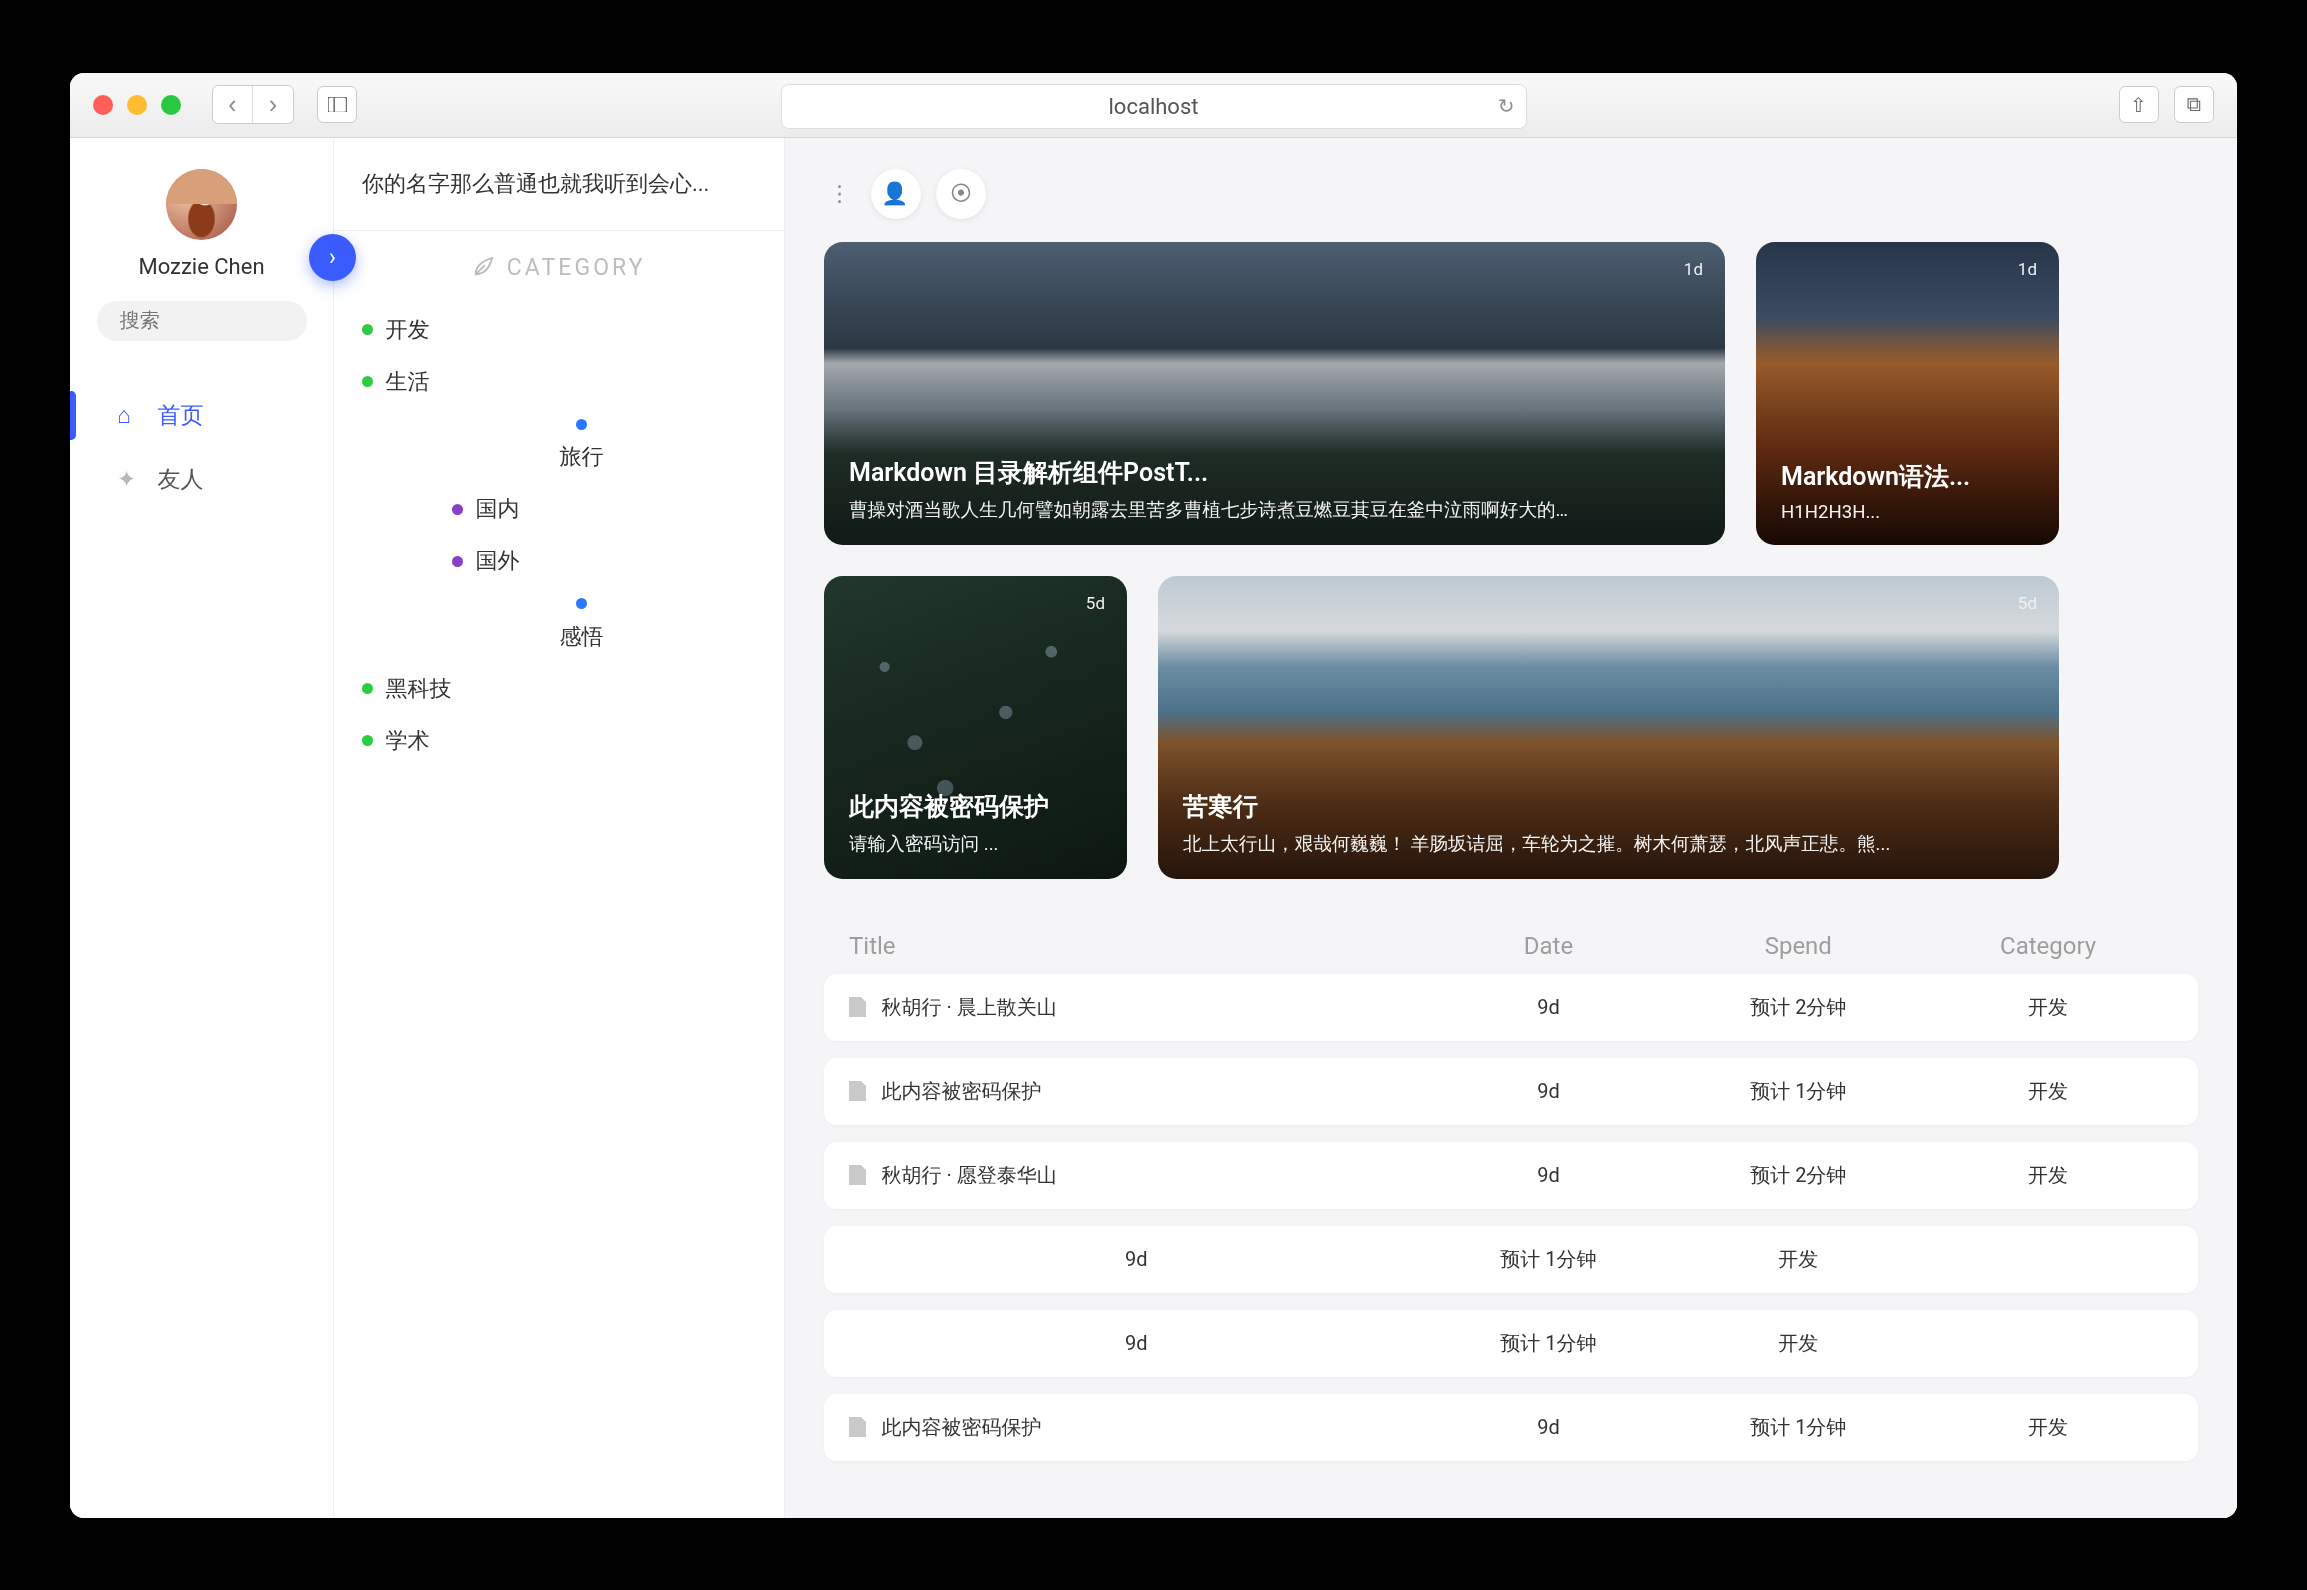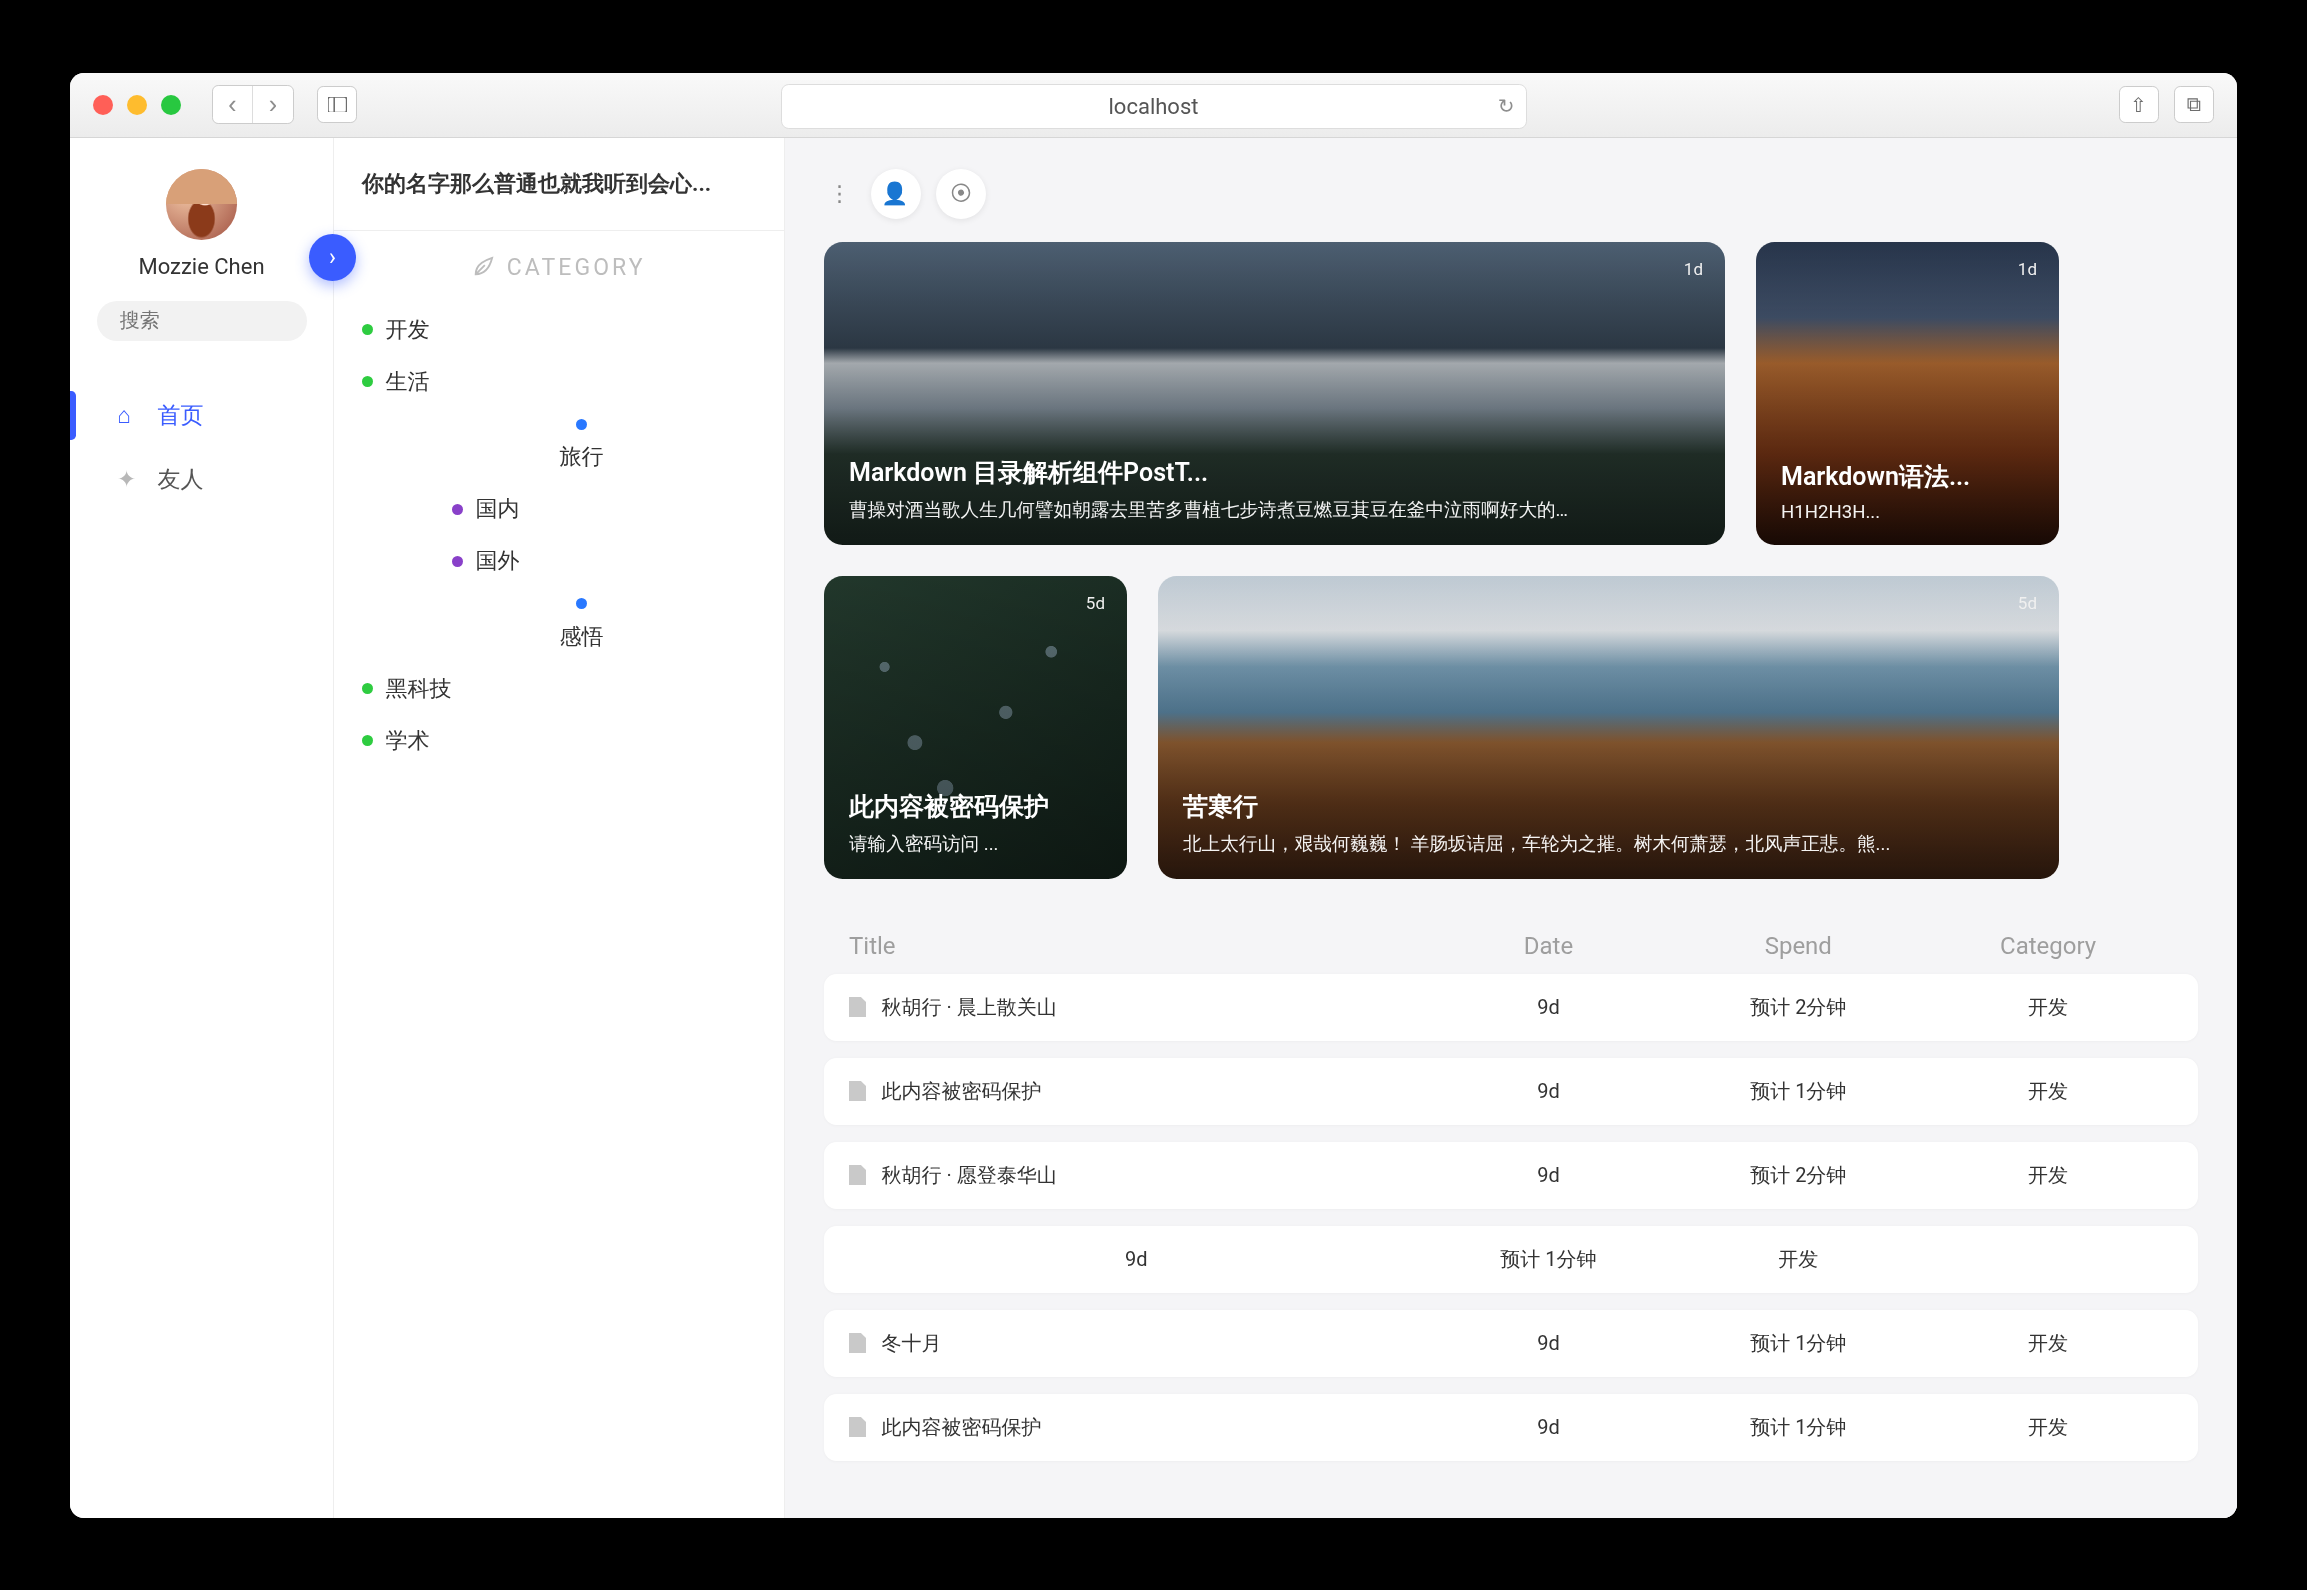--- a/index.html
+++ b/index.html
@@ -50,21 +50,21 @@
 .search-box input{border:none;background:transparent;outline:none;font-size:20px;color:#333;flex:1;}
 .nav-list{margin-top:43px;width:100%;}
 .nav-item{height:64px;display:flex;align-items:center;gap:18.6px;padding-left:47px;font-size:23px;color:#555;cursor:pointer;position:relative;}
 .nav-item.active{color:#3a5cff;}
 .nav-item.active::before{content:"";position:absolute;left:0;top:7.8px;bottom:7.8px;width:6.2px;background:#3a5cff;border-radius:0 4.7px 4.7px 0;}
 .nav-item .ic{width:22px;color:#b8b8b8;}
 .nav-item.active .ic{color:#3a5cff;}
 .expand-fab{position:absolute;top:96px;right:-23px;width:47px;height:47px;border-radius:50%;background:#3a5cff;color:#fff;display:flex;align-items:center;justify-content:center;font-size:23px;box-shadow:0 4.7px 14px rgba(58,92,255,.4);cursor:pointer;}
 
 .cat-col{width:451px;border-right:0.8px solid #eee;background:#fff;}
-.cat-header{height:93px;border-bottom:0.8px solid #eee;display:flex;align-items:center;padding:0 28px;font-size:22px;color:#333;font-weight:700;}
+.cat-header{height:93px;border-bottom:0.8px solid #eee;display:flex;align-items:center;padding:0 28px;font-size:22px;color:#333;font-weight:400;}
 .cat-title-row{display:flex;align-items:center;justify-content:center;gap:12.4px;padding:23px 0 15.5px;color:#bdbdbd;font-size:23px;letter-spacing:3.1px;}
 .cat-title-row svg{width:22px;height:22px;fill:#bdbdbd;}
 .cat-tree{padding:7.8px 28px;font-size:22px;color:#333;}
 .cat-tree ul{list-style:none;}
 .cat-tree li{padding:11px 0;display:flex;align-items:center;gap:12.4px;cursor:pointer;}
 .dot{width:11px;height:11px;border-radius:50%;flex-shrink:0;}
 .d-green{background:#2ecc40;} .d-blue{background:#2978ff;} .d-purple{background:#8940c9;}
 .lvl2{padding-left:45px !important;flex-direction:column;} .lvl3{padding-left:90px !important;font-family:Liberation Serif, serif;}
 
 .main{flex:1;background:#f5f5f7;overflow-y:auto;padding:31px 39px;}
@@ -273,24 +273,20 @@
   <div class="tcell">9d</div>
   <div class="tcell">预计 2分钟</div>
   <div class="tcell">开发</div>
           </div>
           <div class="tbl-row">
   <div class="tcell">9d</div>
   <div class="tcell">预计 1分钟</div>
   <div class="tcell">开发</div>
           </div>
           <div class="tbl-row">
-            <div class="tleft">
-              <span class="doc-ic"></span>
-              <span>冬十月</span>
-            </div>
   <div class="tcell">9d</div>
   <div class="tcell">预计 1分钟</div>
   <div class="tcell">开发</div>
           </div>
           <div class="tbl-row">
             <div class="tleft">
               <span class="doc-ic"></span>
               <span>此内容被密码保护</span>
             </div>
   <div class="tcell">9d</div>

